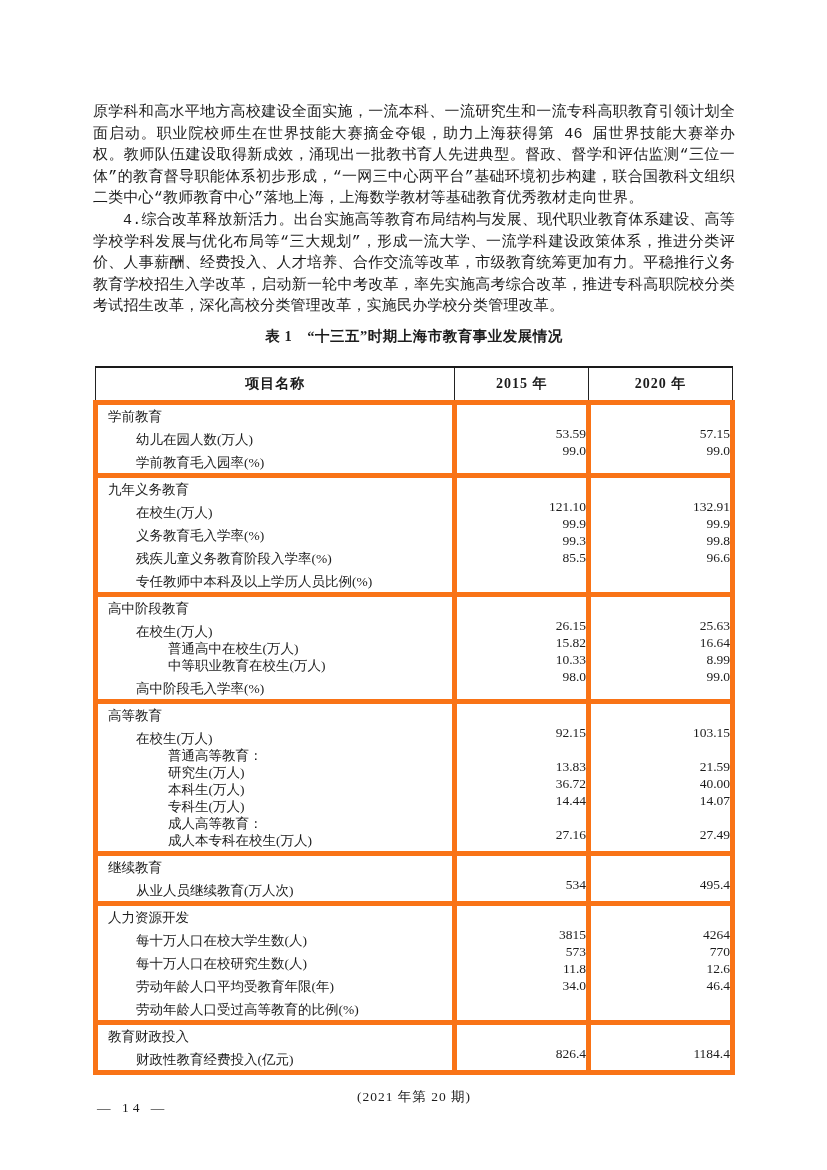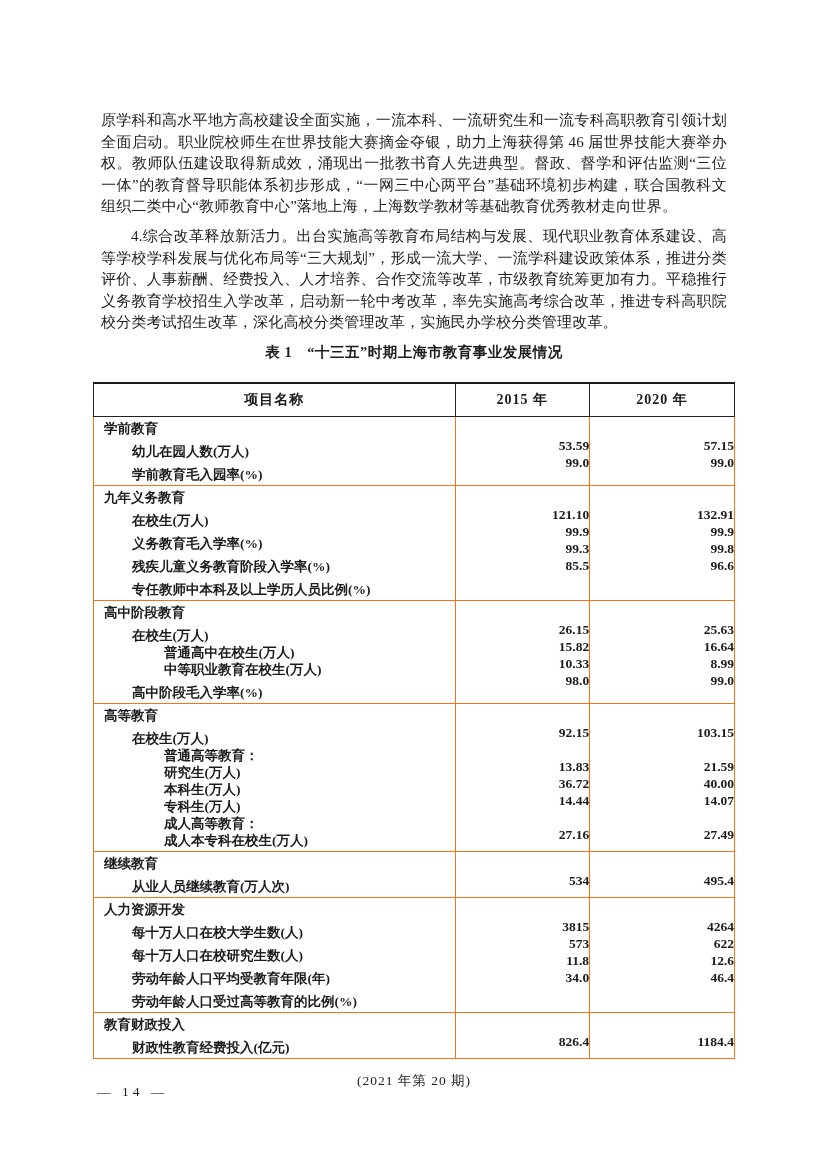--- a/index.html
+++ b/index.html
@@ -17,26 +17,27 @@
     overflow: hidden;
   }
   .content {
     position: absolute;
     left: 93px;
     top: 0;
     width: 642px;
     padding-top: 102px;
   }
   .para {
-    margin: 8px;
+    margin: 0;
     font-size: 15px;
     line-height: 21.6px;
     text-align: justify;
     text-justify: inter-ideograph;
     letter-spacing: 0.2px;
+    font-family: Liberation Mono, monospace;
   }
   .para.indent { text-indent: 2em; }
   .table-title {
     margin-top: 9px;
     margin-bottom: 20px;
     text-align: center;
     font-weight: bold;
     font-size: 14.5px;
     letter-spacing: 0.5px;
   }
@@ -50,24 +51,23 @@
   table.stats th {
     border: 1px solid #222222;
     height: 30px;
     font-size: 14px;
     font-weight: bold;
     text-align: center;
     letter-spacing: 1px;
     vertical-align: middle;
   }
   table.stats td {
-    border: 1px solid #f97316;
+    border: 5px solid #f97316;
     vertical-align: top;
     padding: 3px 0 2px 0;
-    font-weight: bold;
   }
   .lbl {
     height: 17px;
     line-height: 17px;
     font-size: 13.5px;
     white-space: nowrap;
     overflow: hidden;
   }
   .ind0 { padding-left: 10px; }
   .ind1 { padding-left: 38px; margin-top: 6px; }
@@ -242,21 +242,21 @@
             <td>
               <div class="val">&nbsp;</div>
               <div class="val">3815</div>
               <div class="val">573</div>
               <div class="val">11.8</div>
               <div class="val">34.0</div>
             </td>
             <td>
               <div class="val">&nbsp;</div>
               <div class="val">4264</div>
-              <div class="val">622</div>
+              <div class="val">770</div>
               <div class="val">12.6</div>
               <div class="val">46.4</div>
             </td>
           </tr>
           <tr>
             <td>
               <div class="lbl ind0">教育财政投入</div>
               <div class="lbl ind1">财政性教育经费投入(亿元)</div>
             </td>
             <td>

